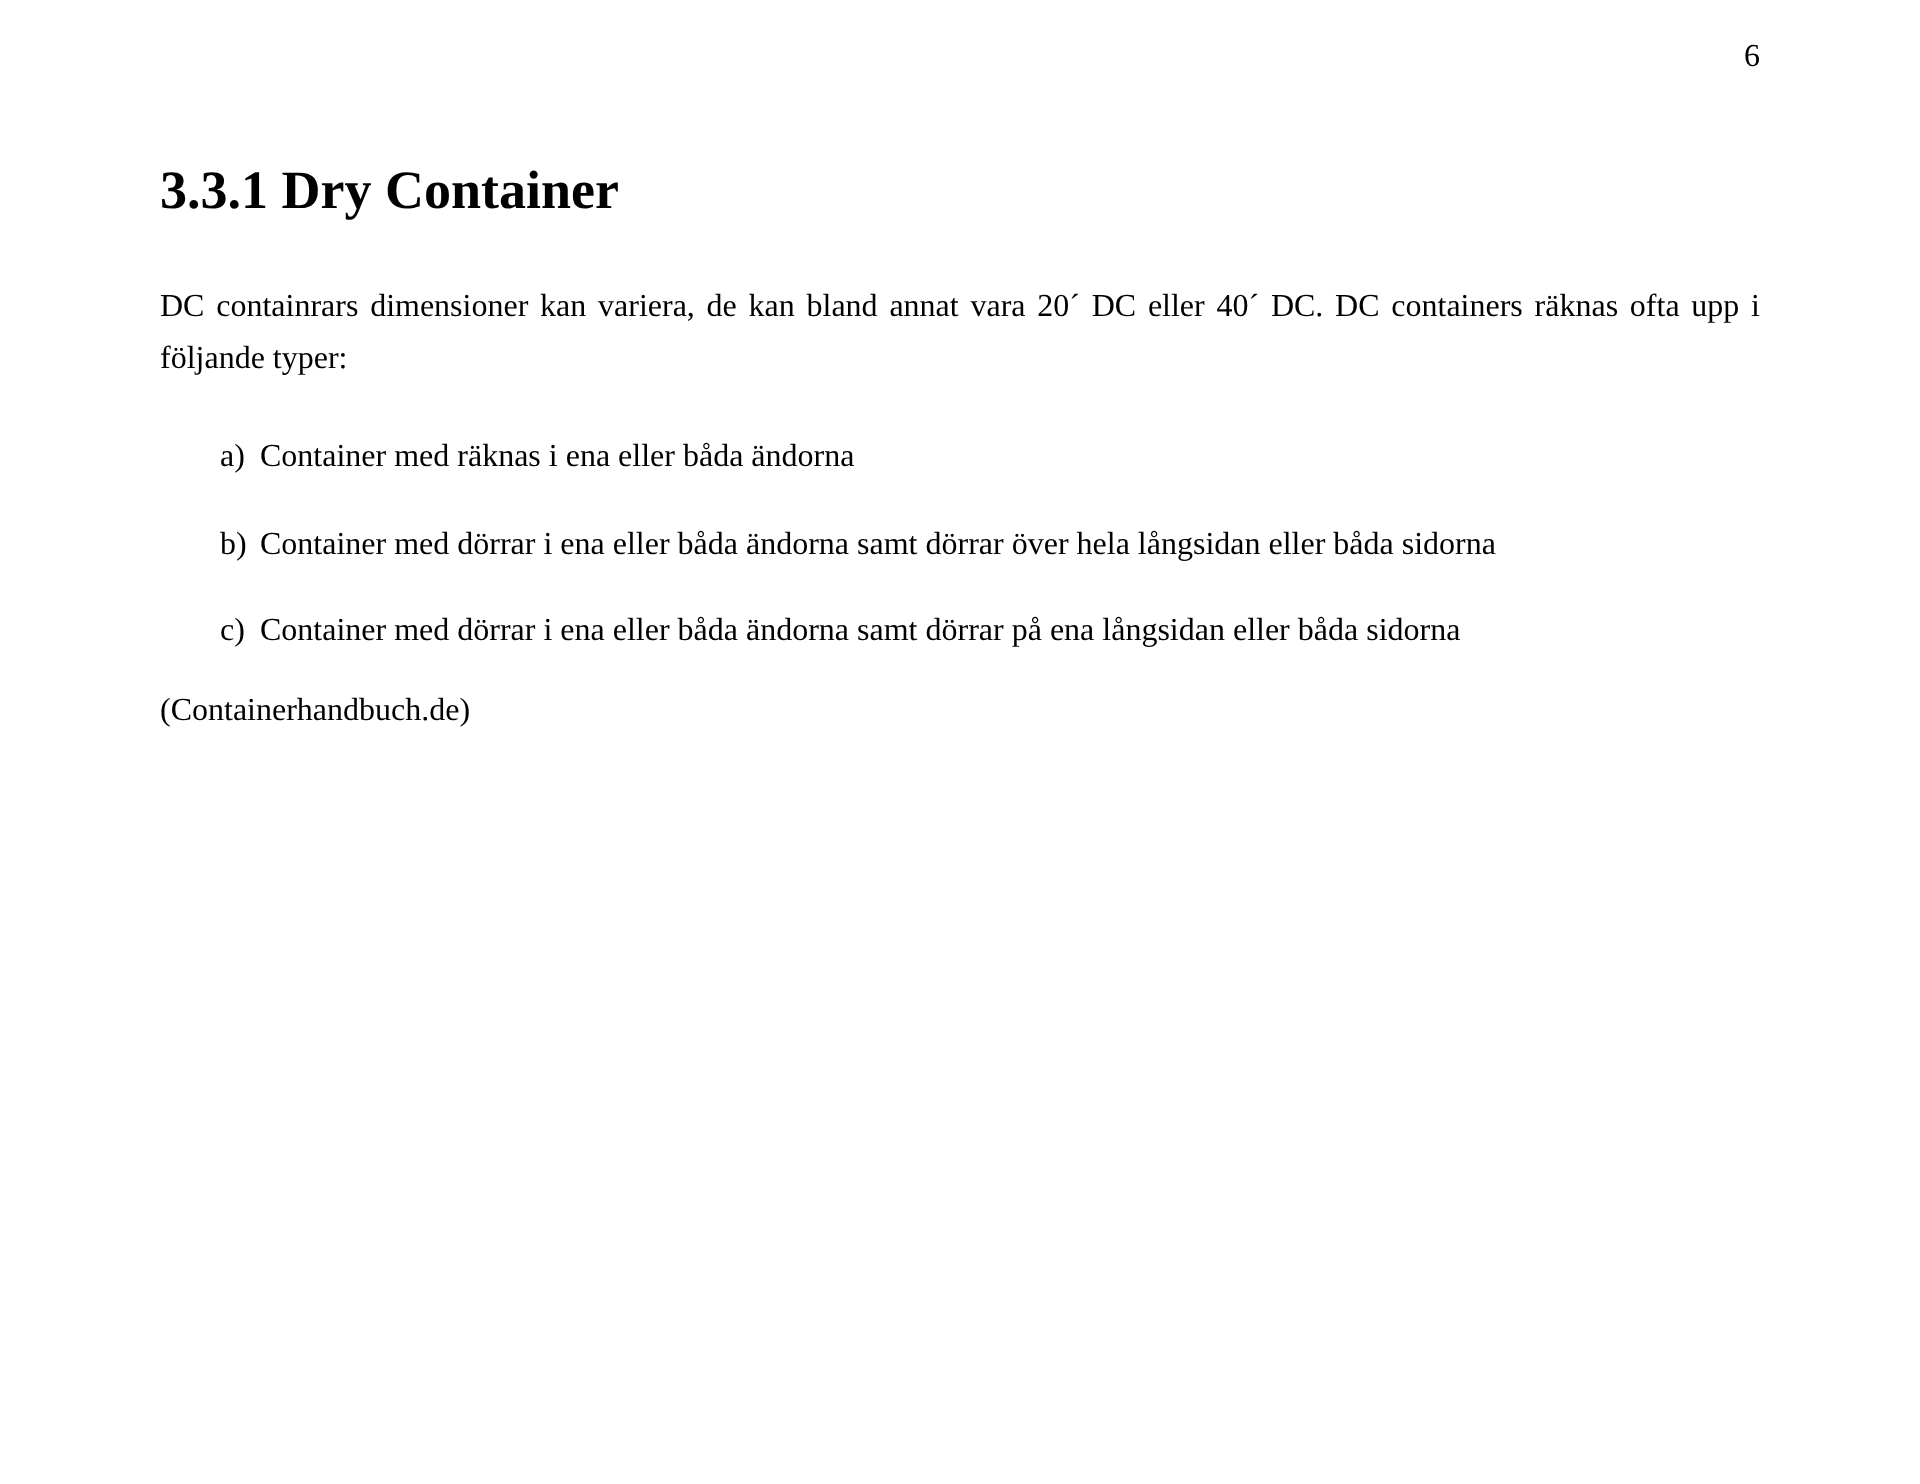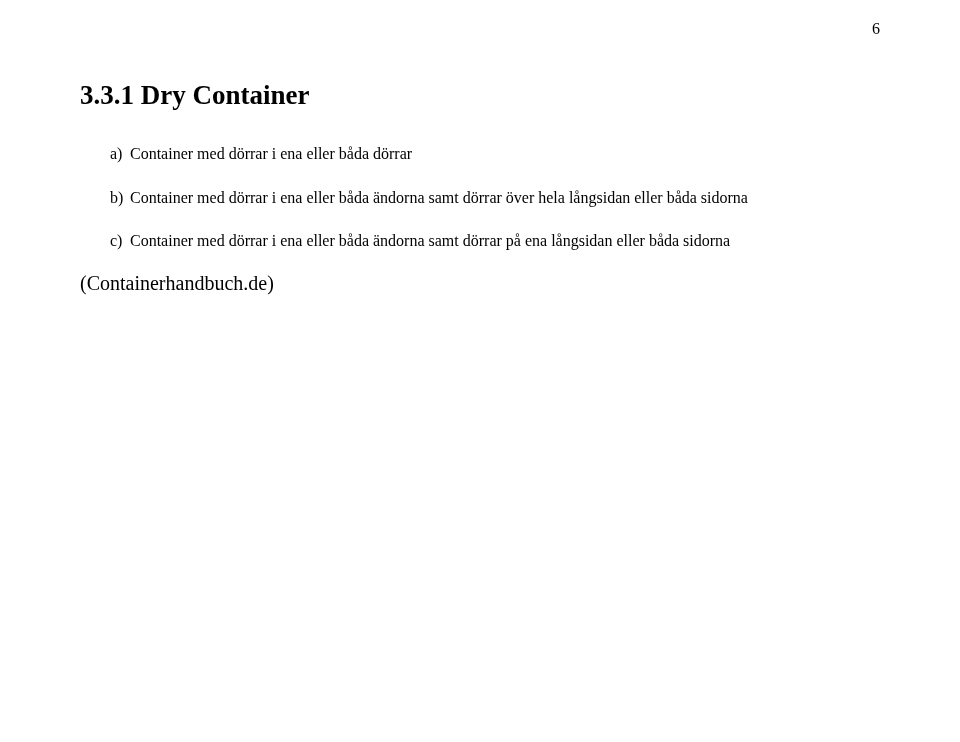--- a/index.html
+++ b/index.html
@@ -64,41 +64,42 @@
       font-size: 16px;
       padding-left: 30px;
     }
 
     .list-content {
       font-size: 16px;
       flex: 1;
     }
 
     .source-note {
-      font-size: 20px;
+      font-size: 16px;
       margin-top: 12px;
       font-family: Liberation Serif, serif;
     }
   </style>
 </head>
 <body>
 
 <div class="page-container">
 
   <div class="page-number">6</div>
 
   <h2 class="section-heading">3.3.1 Dry Container</h2>
 
 
+  <p class="paragraph">DC containrars dimensioner kan variera, de kan bland annat vara 20´ DC eller 40´ DC. DC containers räknas ofta upp i följande typer:</p>
 
   <div class="list-section">
 
     <div class="list-item">
       <span class="list-label">a)</span>
-      <span class="list-content">Container med dörrar i ena eller båda dörrar</span>
+      <span class="list-content">Container med räknas i ena eller båda ändorna</span>
     </div>
 
     <div class="list-item">
       <span class="list-label">b)</span>
       <span class="list-content">Container med dörrar i ena eller båda ändorna samt dörrar över hela långsidan eller båda sidorna</span>
     </div>
 
     <div class="list-item">
       <span class="list-label">c)</span>
       <span class="list-content">Container med dörrar i ena eller båda ändorna samt dörrar på ena långsidan eller båda sidorna</span>

